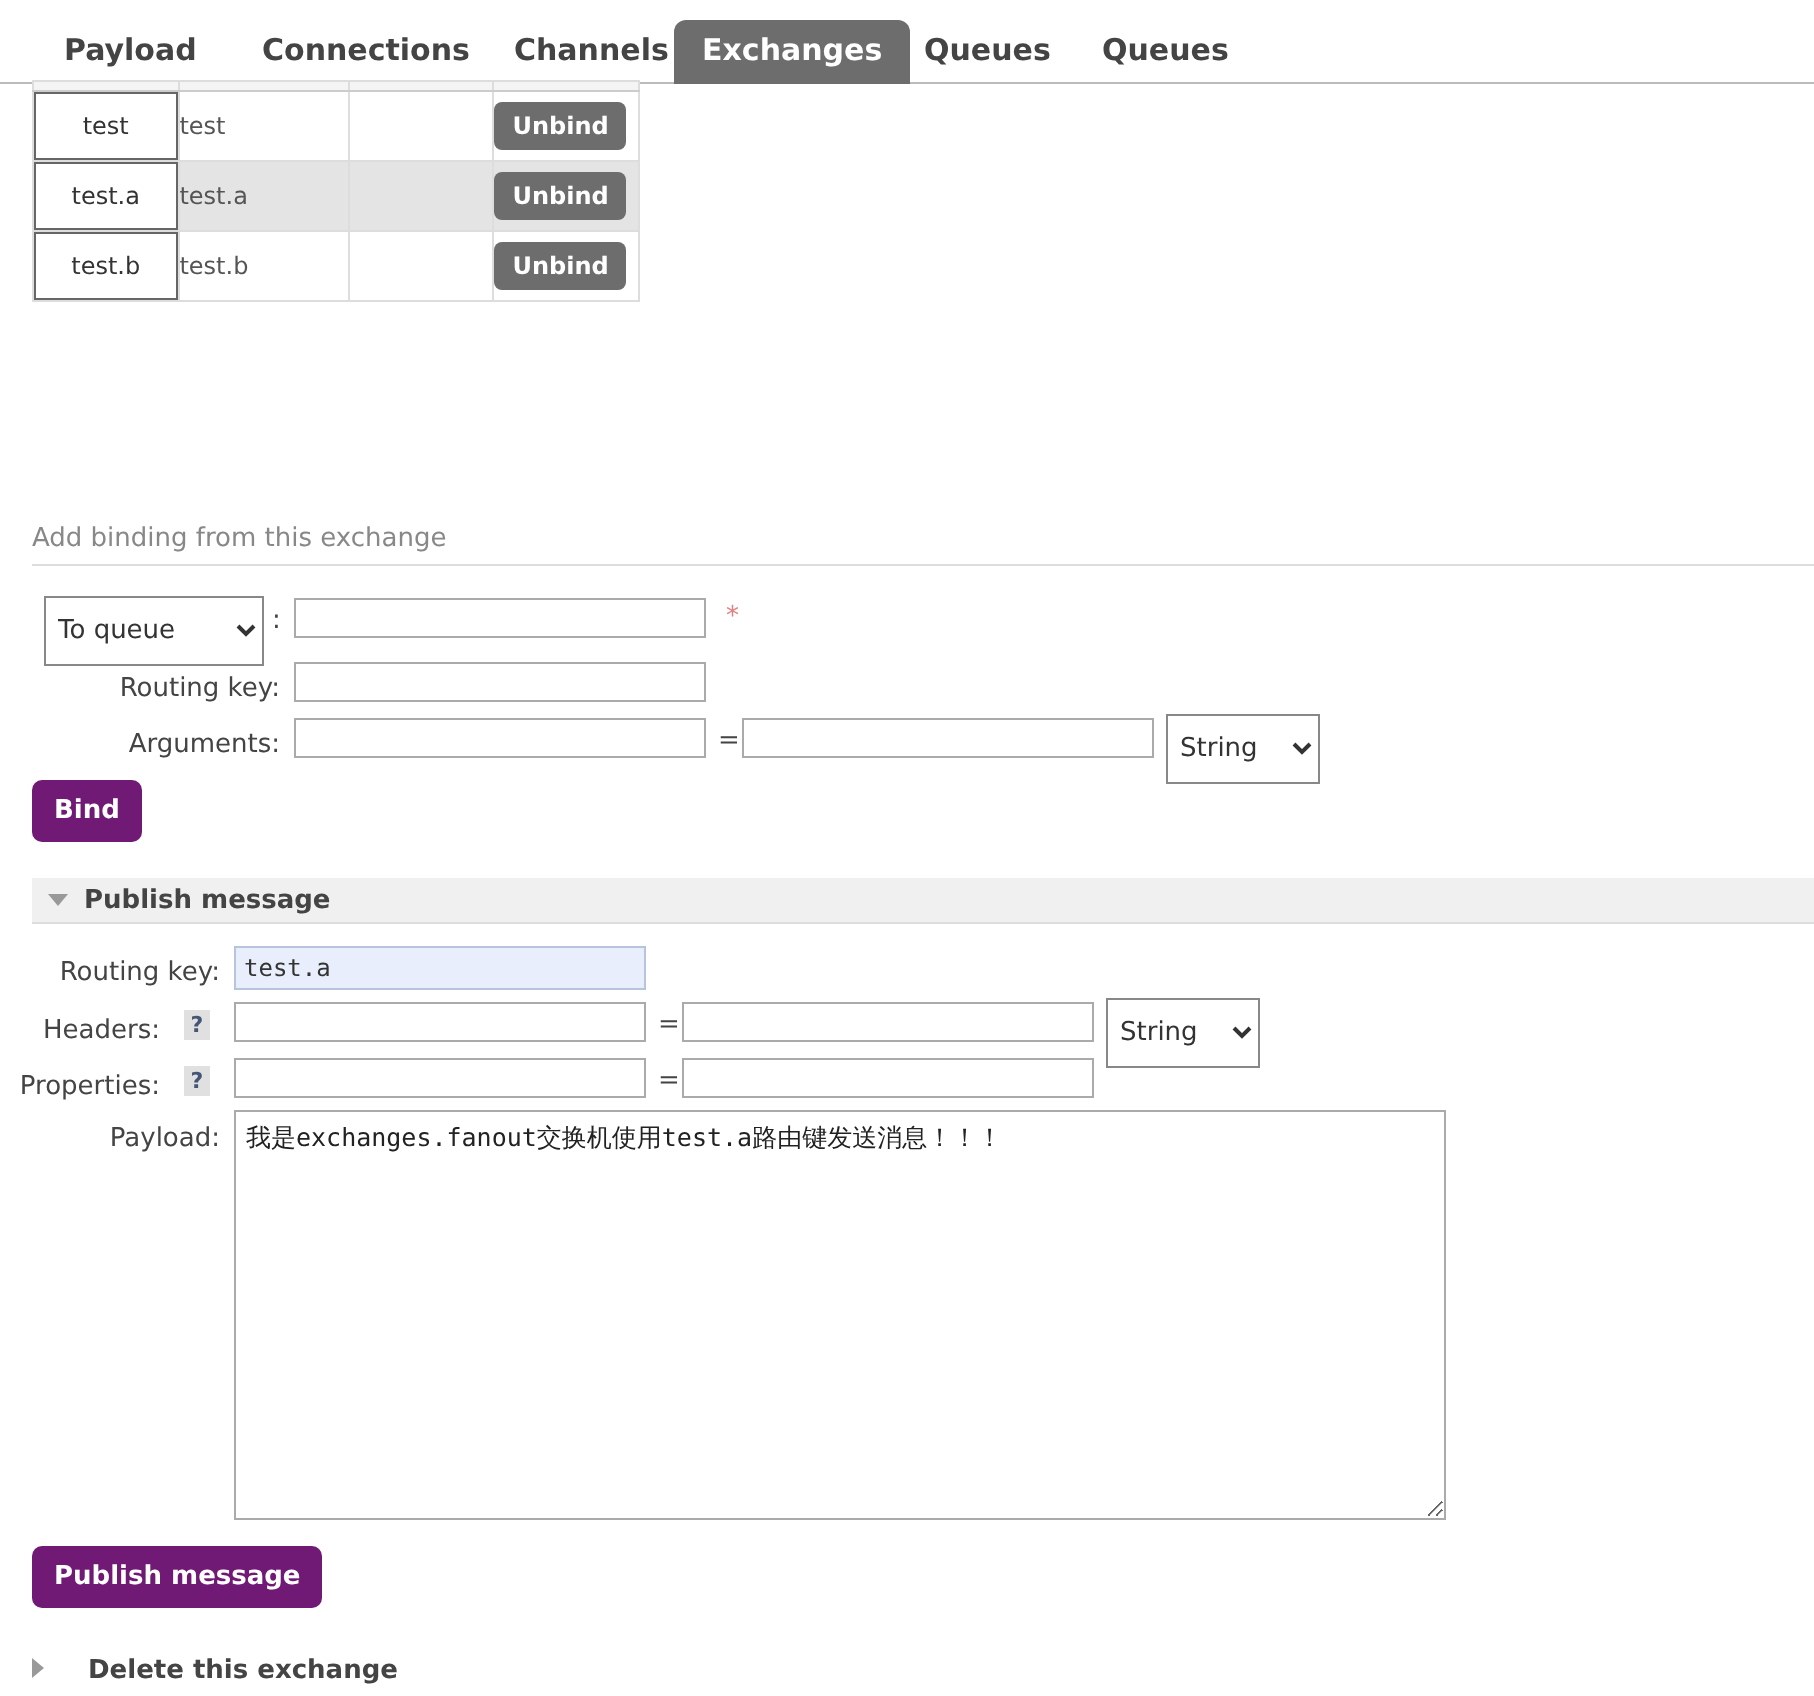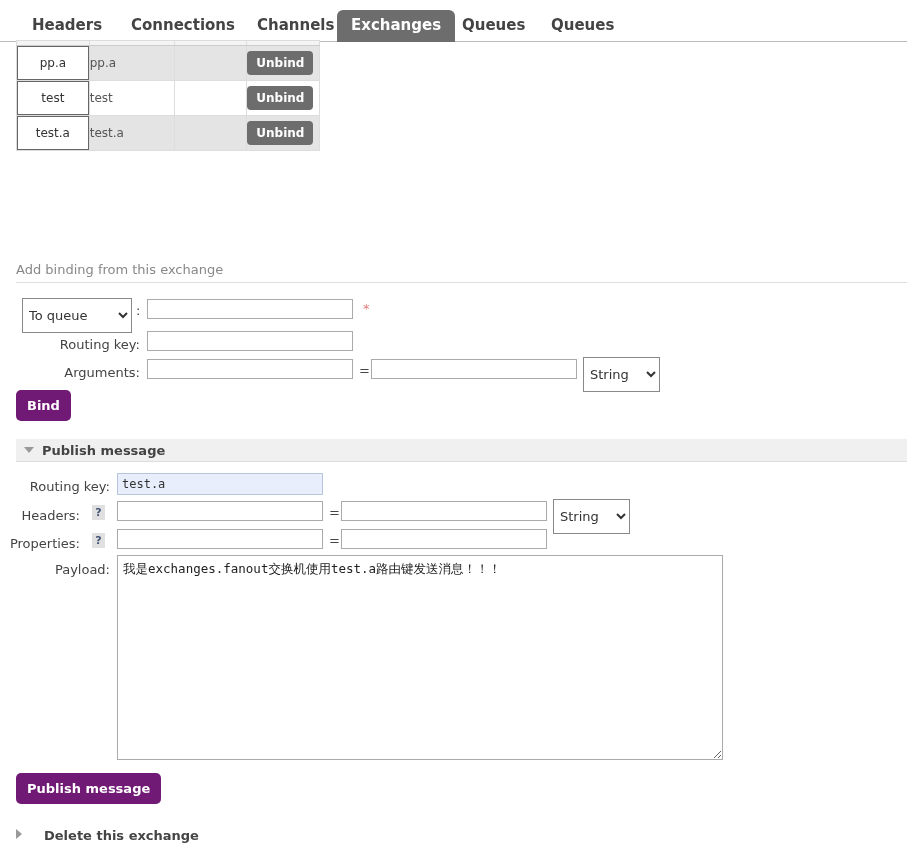--- a/index.html
+++ b/index.html
@@ -214,47 +214,37 @@
     font-size: 13px;
     font-weight: bold;
     color: #444444;
     cursor: pointer;
   }
 </style>
 </head>
 <body>
 
 <div id="navbar">
-  <div class="nav-item" style="left:18px;">Headers</div>
+  <div class="nav-item" style="left:18px;">Payload</div>
   <div class="nav-item" style="left:117px;">Connections</div>
   <div class="nav-item" style="left:243px;">Channels</div>
   <div class="nav-item active" style="left:337px;">Exchanges</div>
   <div class="nav-item" style="left:448px;">Queues</div>
   <div class="nav-item" style="left:537px;">Queues</div>
 </div>
 
 <table id="bindings-table">
   <tbody>
       <tr class="header-sliver">
     <td></td>
     <td></td>
     <td></td>
     <td></td>
   </tr>
 
-  <tr class="odd">
-    <td class="col-dest">
-      <span class="queue-badge">pp.a</span>
-    </td>
-    <td class="col-rk">pp.a</td>
-    <td class="col-args"></td>
-    <td class="col-act">
-      <button class="btn">Unbind</button>
-    </td>
-  </tr>
 
   <tr class="even">
     <td class="col-dest">
       <span class="queue-badge">test</span>
     </td>
     <td class="col-rk">test</td>
     <td class="col-args"></td>
     <td class="col-act">
       <button class="btn">Unbind</button>
     </td>
@@ -264,20 +254,30 @@
     <td class="col-dest">
       <span class="queue-badge">test.a</span>
     </td>
     <td class="col-rk">test.a</td>
     <td class="col-args"></td>
     <td class="col-act">
       <button class="btn">Unbind</button>
     </td>
   </tr>
 
+  <tr class="even">
+    <td class="col-dest">
+      <span class="queue-badge">test.b</span>
+    </td>
+    <td class="col-rk">test.b</td>
+    <td class="col-args"></td>
+    <td class="col-act">
+      <button class="btn">Unbind</button>
+    </td>
+  </tr>
 </tbody>
   </table>
 
 <div class="section-head" style="top:262px;">Add binding from this exchange</div>
 
 <select class="sel" style="left:22px; top:298px; width:110px;">
   <option>To queue</option>
 </select>
 <span class="eq" style="left:136px; top:303px;">:</span>
 <input class="txt" style="left: 147px; top: 299px; width: 206px;" value="">

